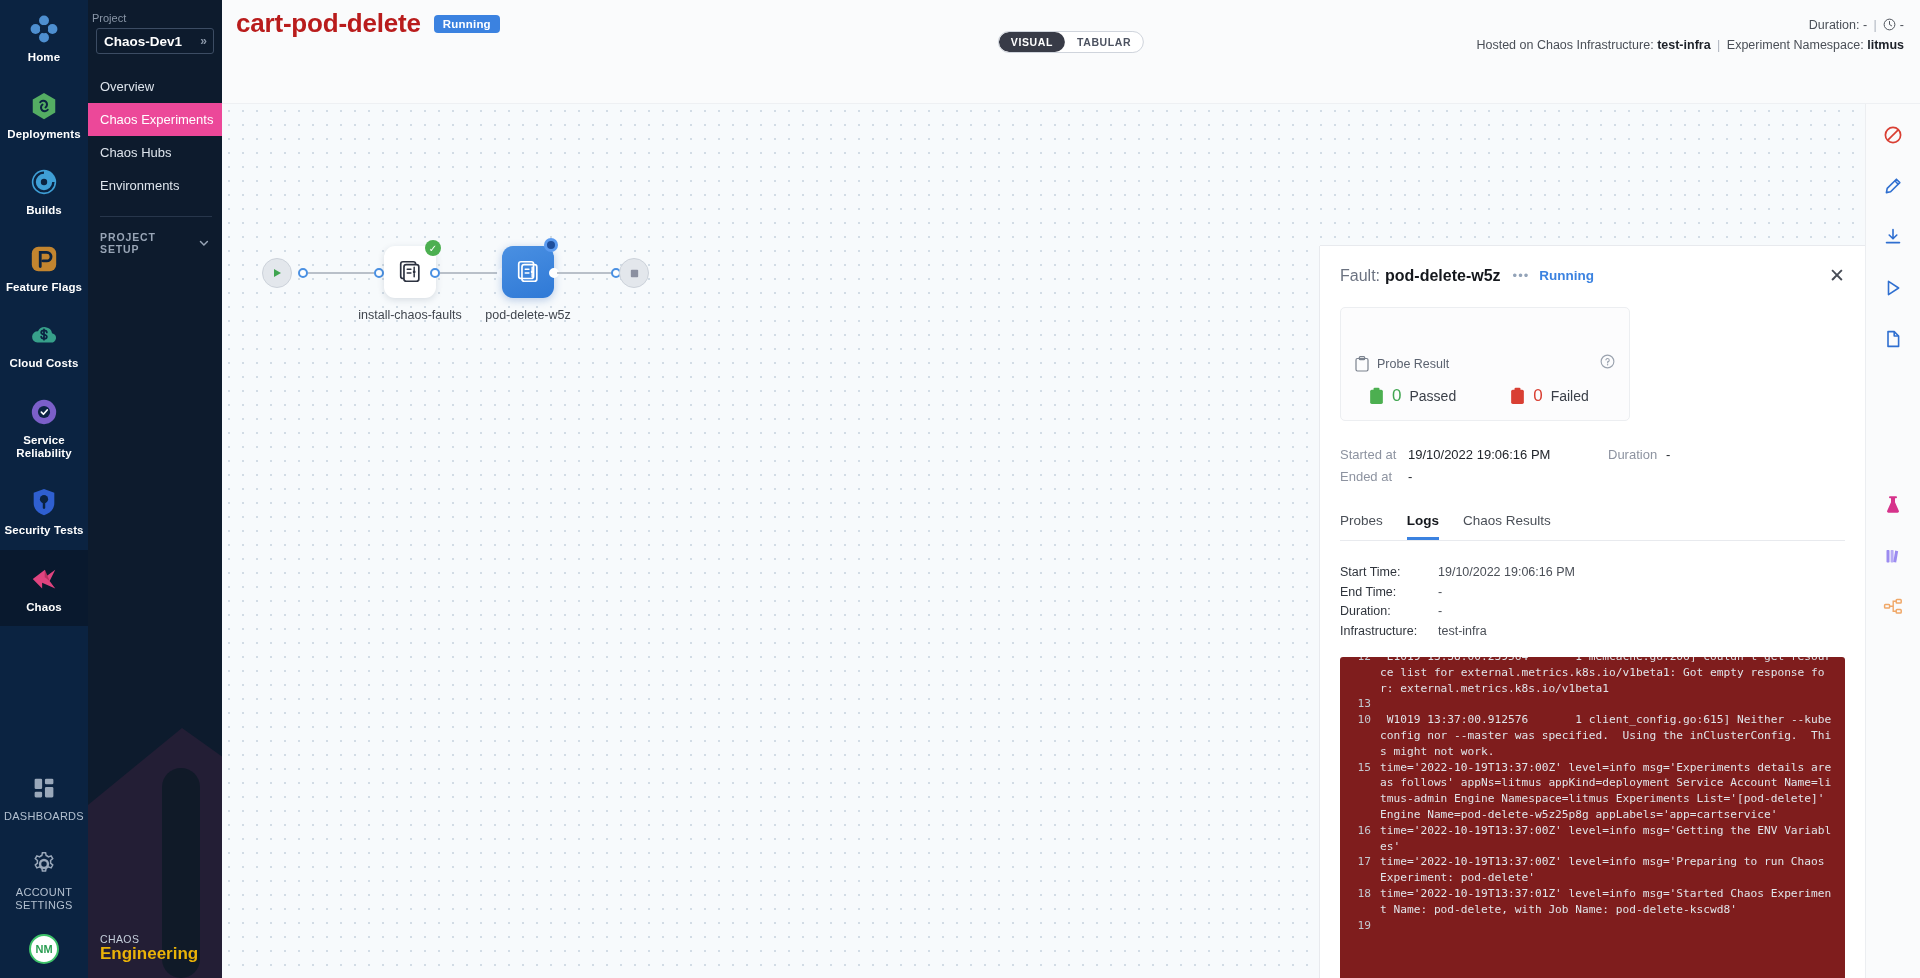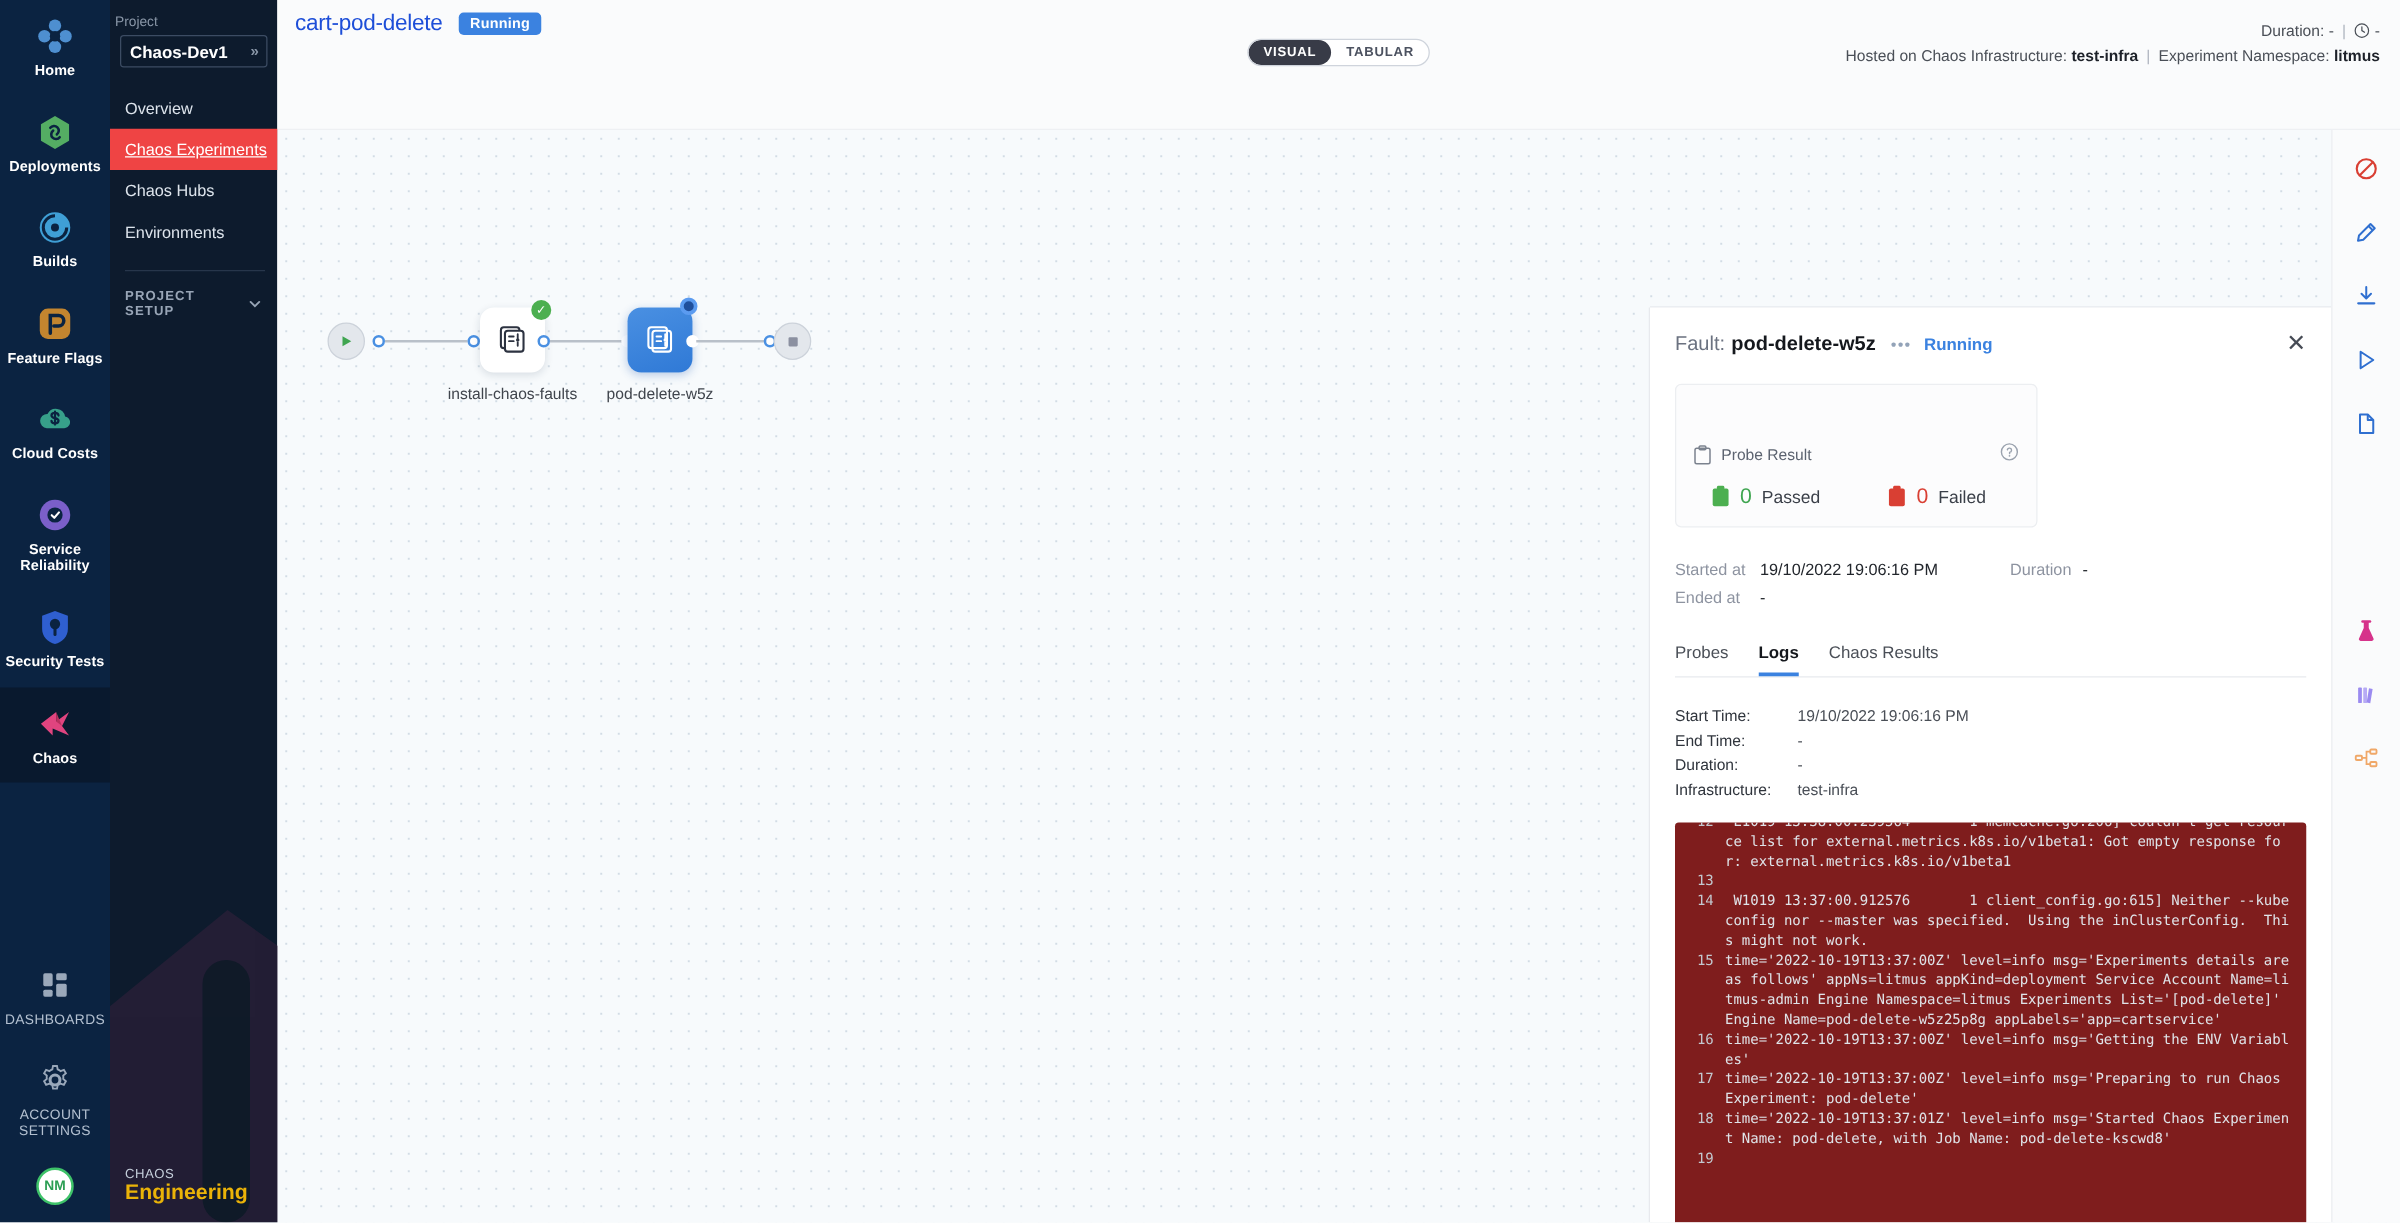--- a/index.html
+++ b/index.html
@@ -58,42 +58,42 @@
     display: flex; align-items: center; justify-content: space-between;
     padding: 0 6px 0 7px; font-size: 13.5px; font-weight: bold;
     cursor: pointer;
   }
   .proj-select .chev { color: #8a97a8; font-size: 12px; }
   .nav-list { margin-top: 16px; }
   .nav-item {
     height: 33px; display: flex; align-items: center;
     padding-left: 12px; font-size: 13px; color: #dde4ec; cursor: pointer;
   }
-  .nav-item.active { background: #ef4444; color: #fff; text-decoration: underline; }
+  .nav-item.active { background: #ec4899; color: #fff; }
   .nav-div { height:1px; background:#27364b; margin: 14px 10px 0 12px; }
   .nav-section {
     display:flex; align-items:center; justify-content:space-between;
     padding: 14px 12px 0 12px; font-size: 10.5px; letter-spacing: .9px;
     color: #98a5b6; font-weight: bold; cursor:pointer;
   }
   .nav-brand { position:absolute; bottom: 14px; left: 12px; z-index: 3; }
   .nav-brand .b1 { font-size: 10.5px; color: #c5cfdb; letter-spacing:.4px; }
   .nav-brand .b2 { font-size: 17px; color: #eab308; font-weight: bold; margin-top: -1px;}
   .nav-deco { position:absolute; right:-30px; bottom:0; width:190px; height: 330px;
      z-index: 1; opacity:.85; }
 
   
   .main { flex: 1 1 auto; height: 978px; position: relative; background: #fafbfc; }
 
   .topbar {
     height: 104px; background: #fafbfc; position: relative;
     border-bottom: 1px solid #eef0f3;
   }
   .title-row { display:flex; align-items:center; gap: 13px; padding: 8px 0 0 14px;}
-  .exp-title { font-size: 18px; font-weight: normal; color: #1d4ed8; letter-spacing:-.2px;}
+  .exp-title { font-size: 26px; font-weight: bold; color: #b91c1c; letter-spacing:-.2px;}
   .badge-running {
     background: #3b82e0; color: #fff; font-size: 11.5px; font-weight: bold;
     padding: 3px 9px; border-radius: 4px; letter-spacing:.2px;
   }
   .res-row { display:flex; align-items:center; gap: 8px; padding: 9px 0 0 14px; }
   .res-label { font-size: 13px; color: #4a4f57; }
   .res-dashes { color:#3b82e0; font-weight:bold; letter-spacing:-1px; font-size:14px;}
 
   .seg {
     position: absolute; left: 50%; top: 31px; transform: translateX(-50%);
@@ -576,21 +576,21 @@
           <div class="console-scroll" id="log-body" style="margin-top: -8px;">
               <div class="lrow">
                 <div class="lnum">12</div>
                 <div class="ltext"> E1019 13:38:00.239564       1 memcache.go:206] couldn't get resource list for external.metrics.k8s.io/v1beta1: Got empty response for: external.metrics.k8s.io/v1beta1</div>
               </div>
               <div class="lrow">
                 <div class="lnum">13</div>
                 <div class="ltext"></div>
               </div>
               <div class="lrow">
-                <div class="lnum">14</div>
+                <div class="lnum">10</div>
                 <div class="ltext"> W1019 13:37:00.912576       1 client_config.go:615] Neither --kubeconfig nor --master was specified.  Using the inClusterConfig.  This might not work.</div>
               </div>
               <div class="lrow">
                 <div class="lnum">15</div>
                 <div class="ltext">time='2022-10-19T13:37:00Z' level=info msg='Experiments details are as follows' appNs=litmus appKind=deployment Service Account Name=litmus-admin Engine Namespace=litmus Experiments List='[pod-delete]' Engine Name=pod-delete-w5z25p8g appLabels='app=cartservice'</div>
               </div>
               <div class="lrow">
                 <div class="lnum">16</div>
                 <div class="ltext">time='2022-10-19T13:37:00Z' level=info msg='Getting the ENV Variables'</div>
               </div>

